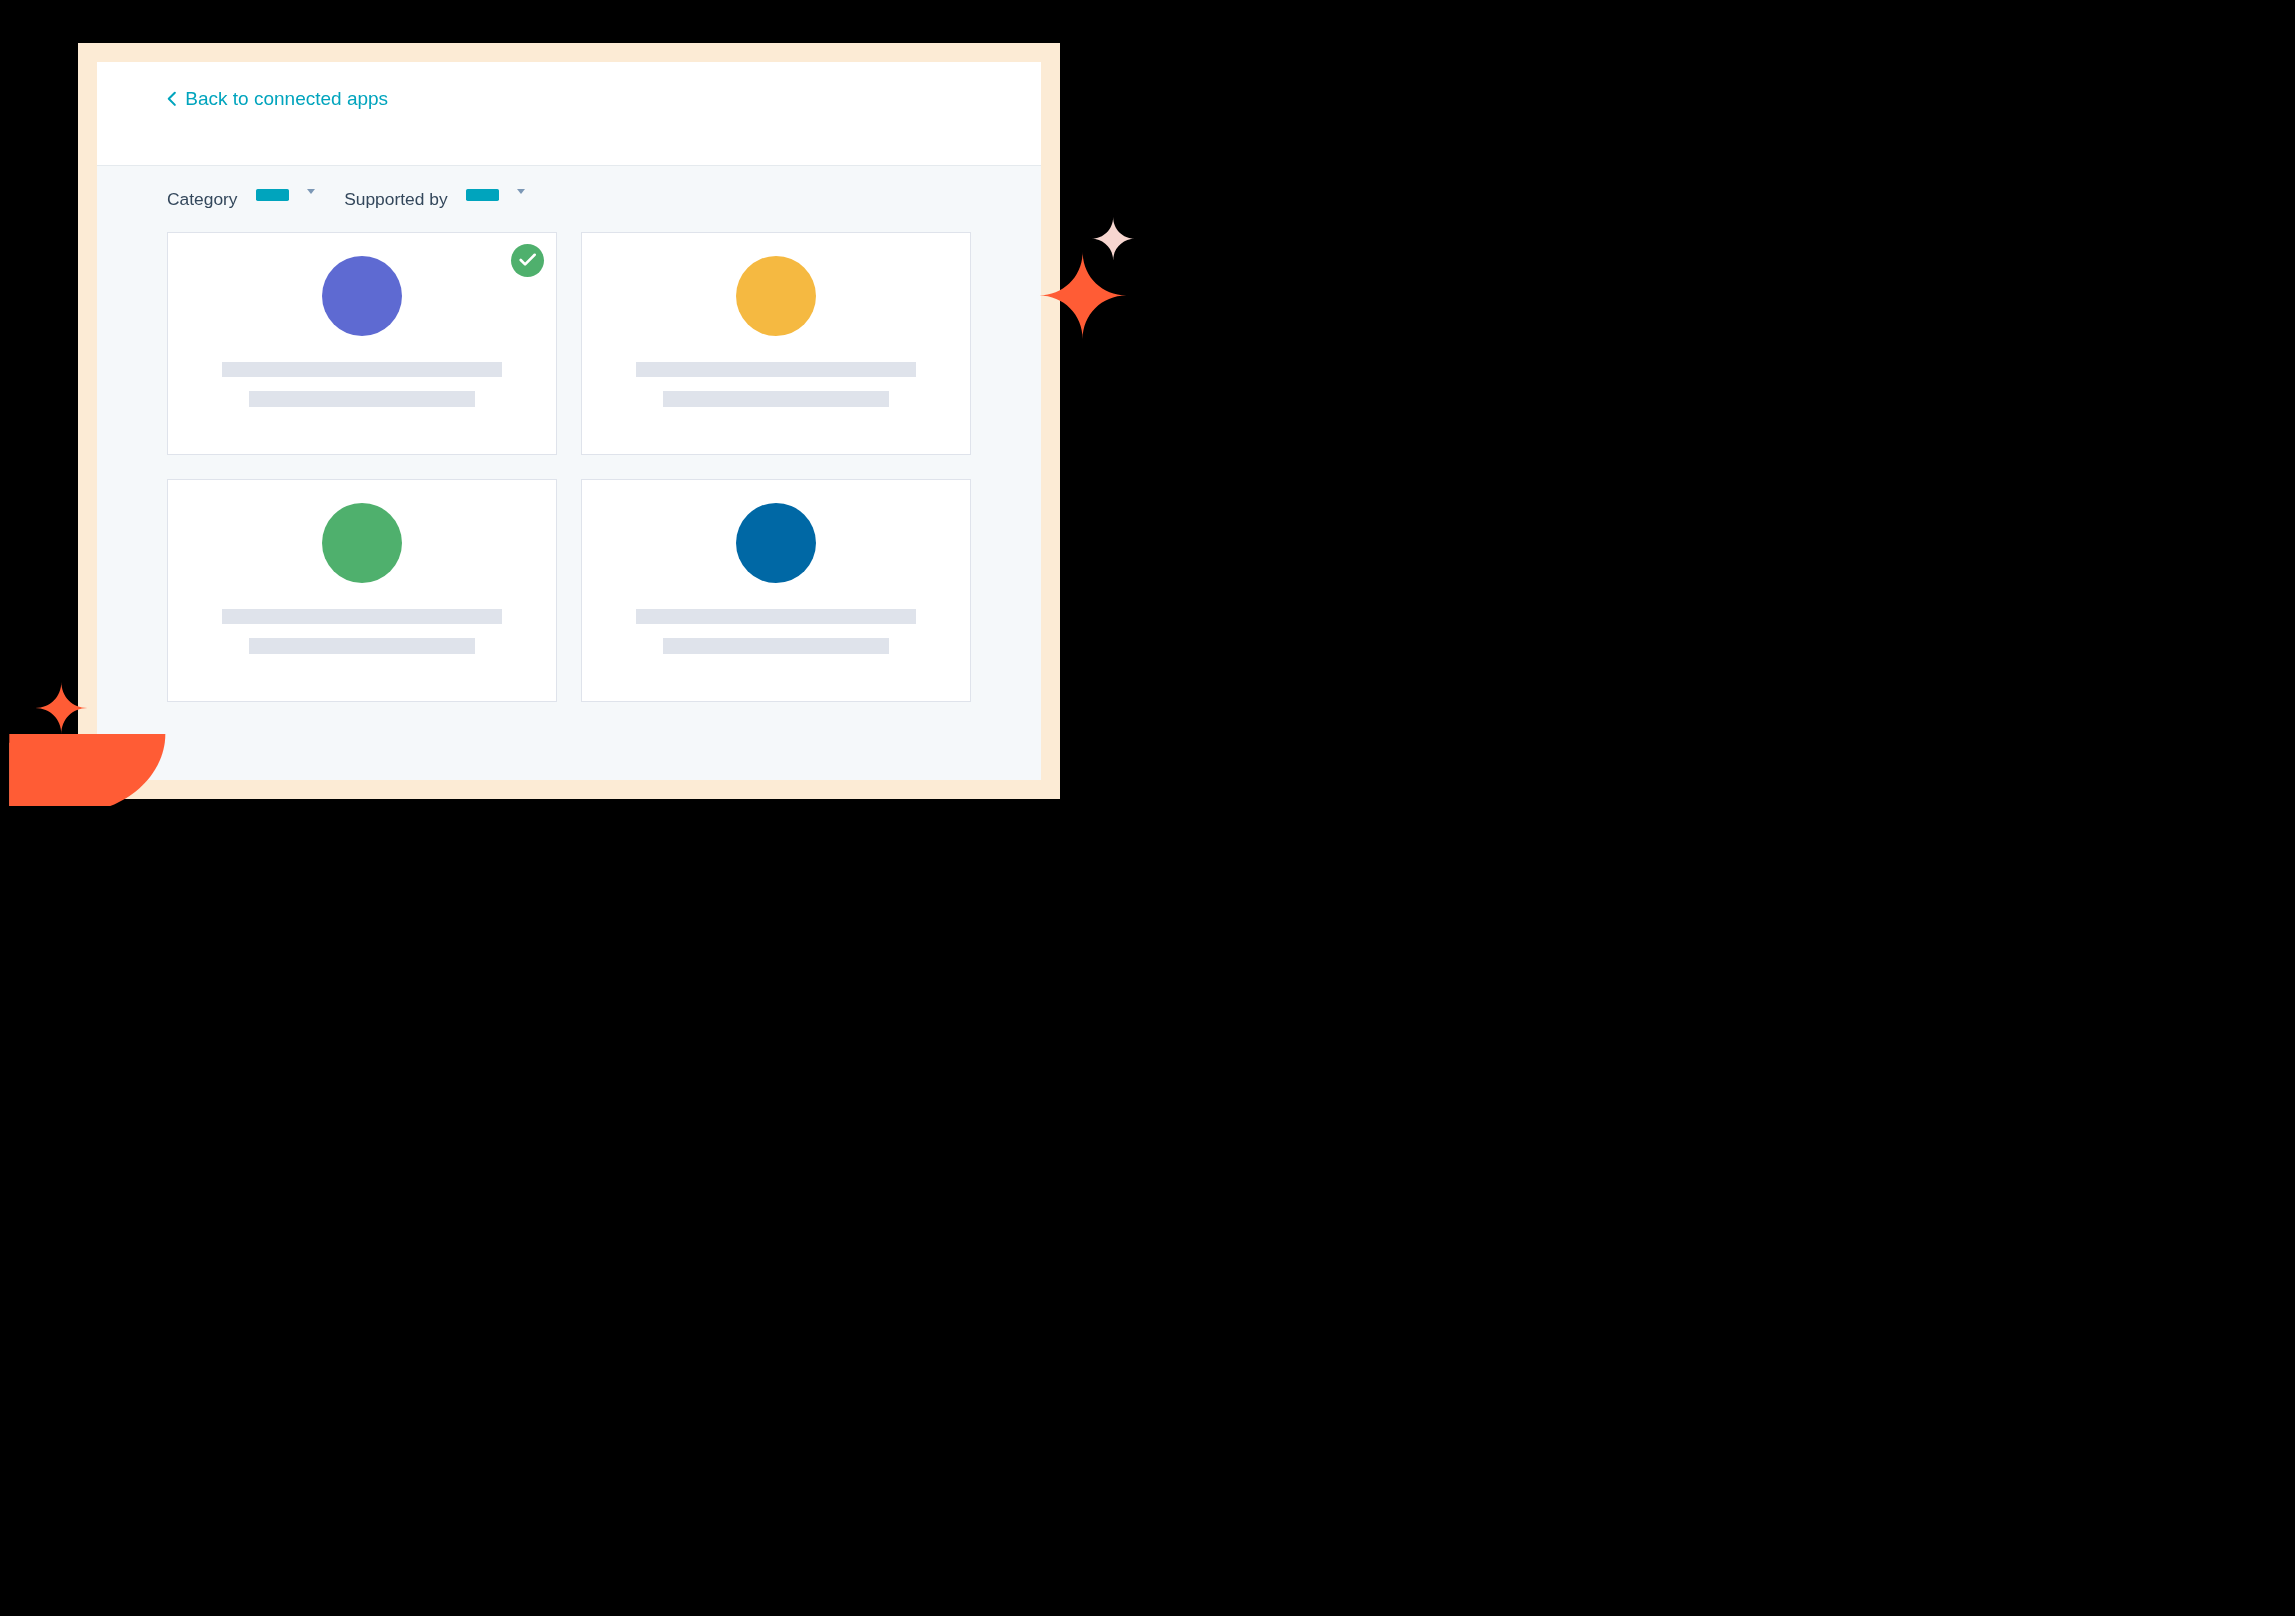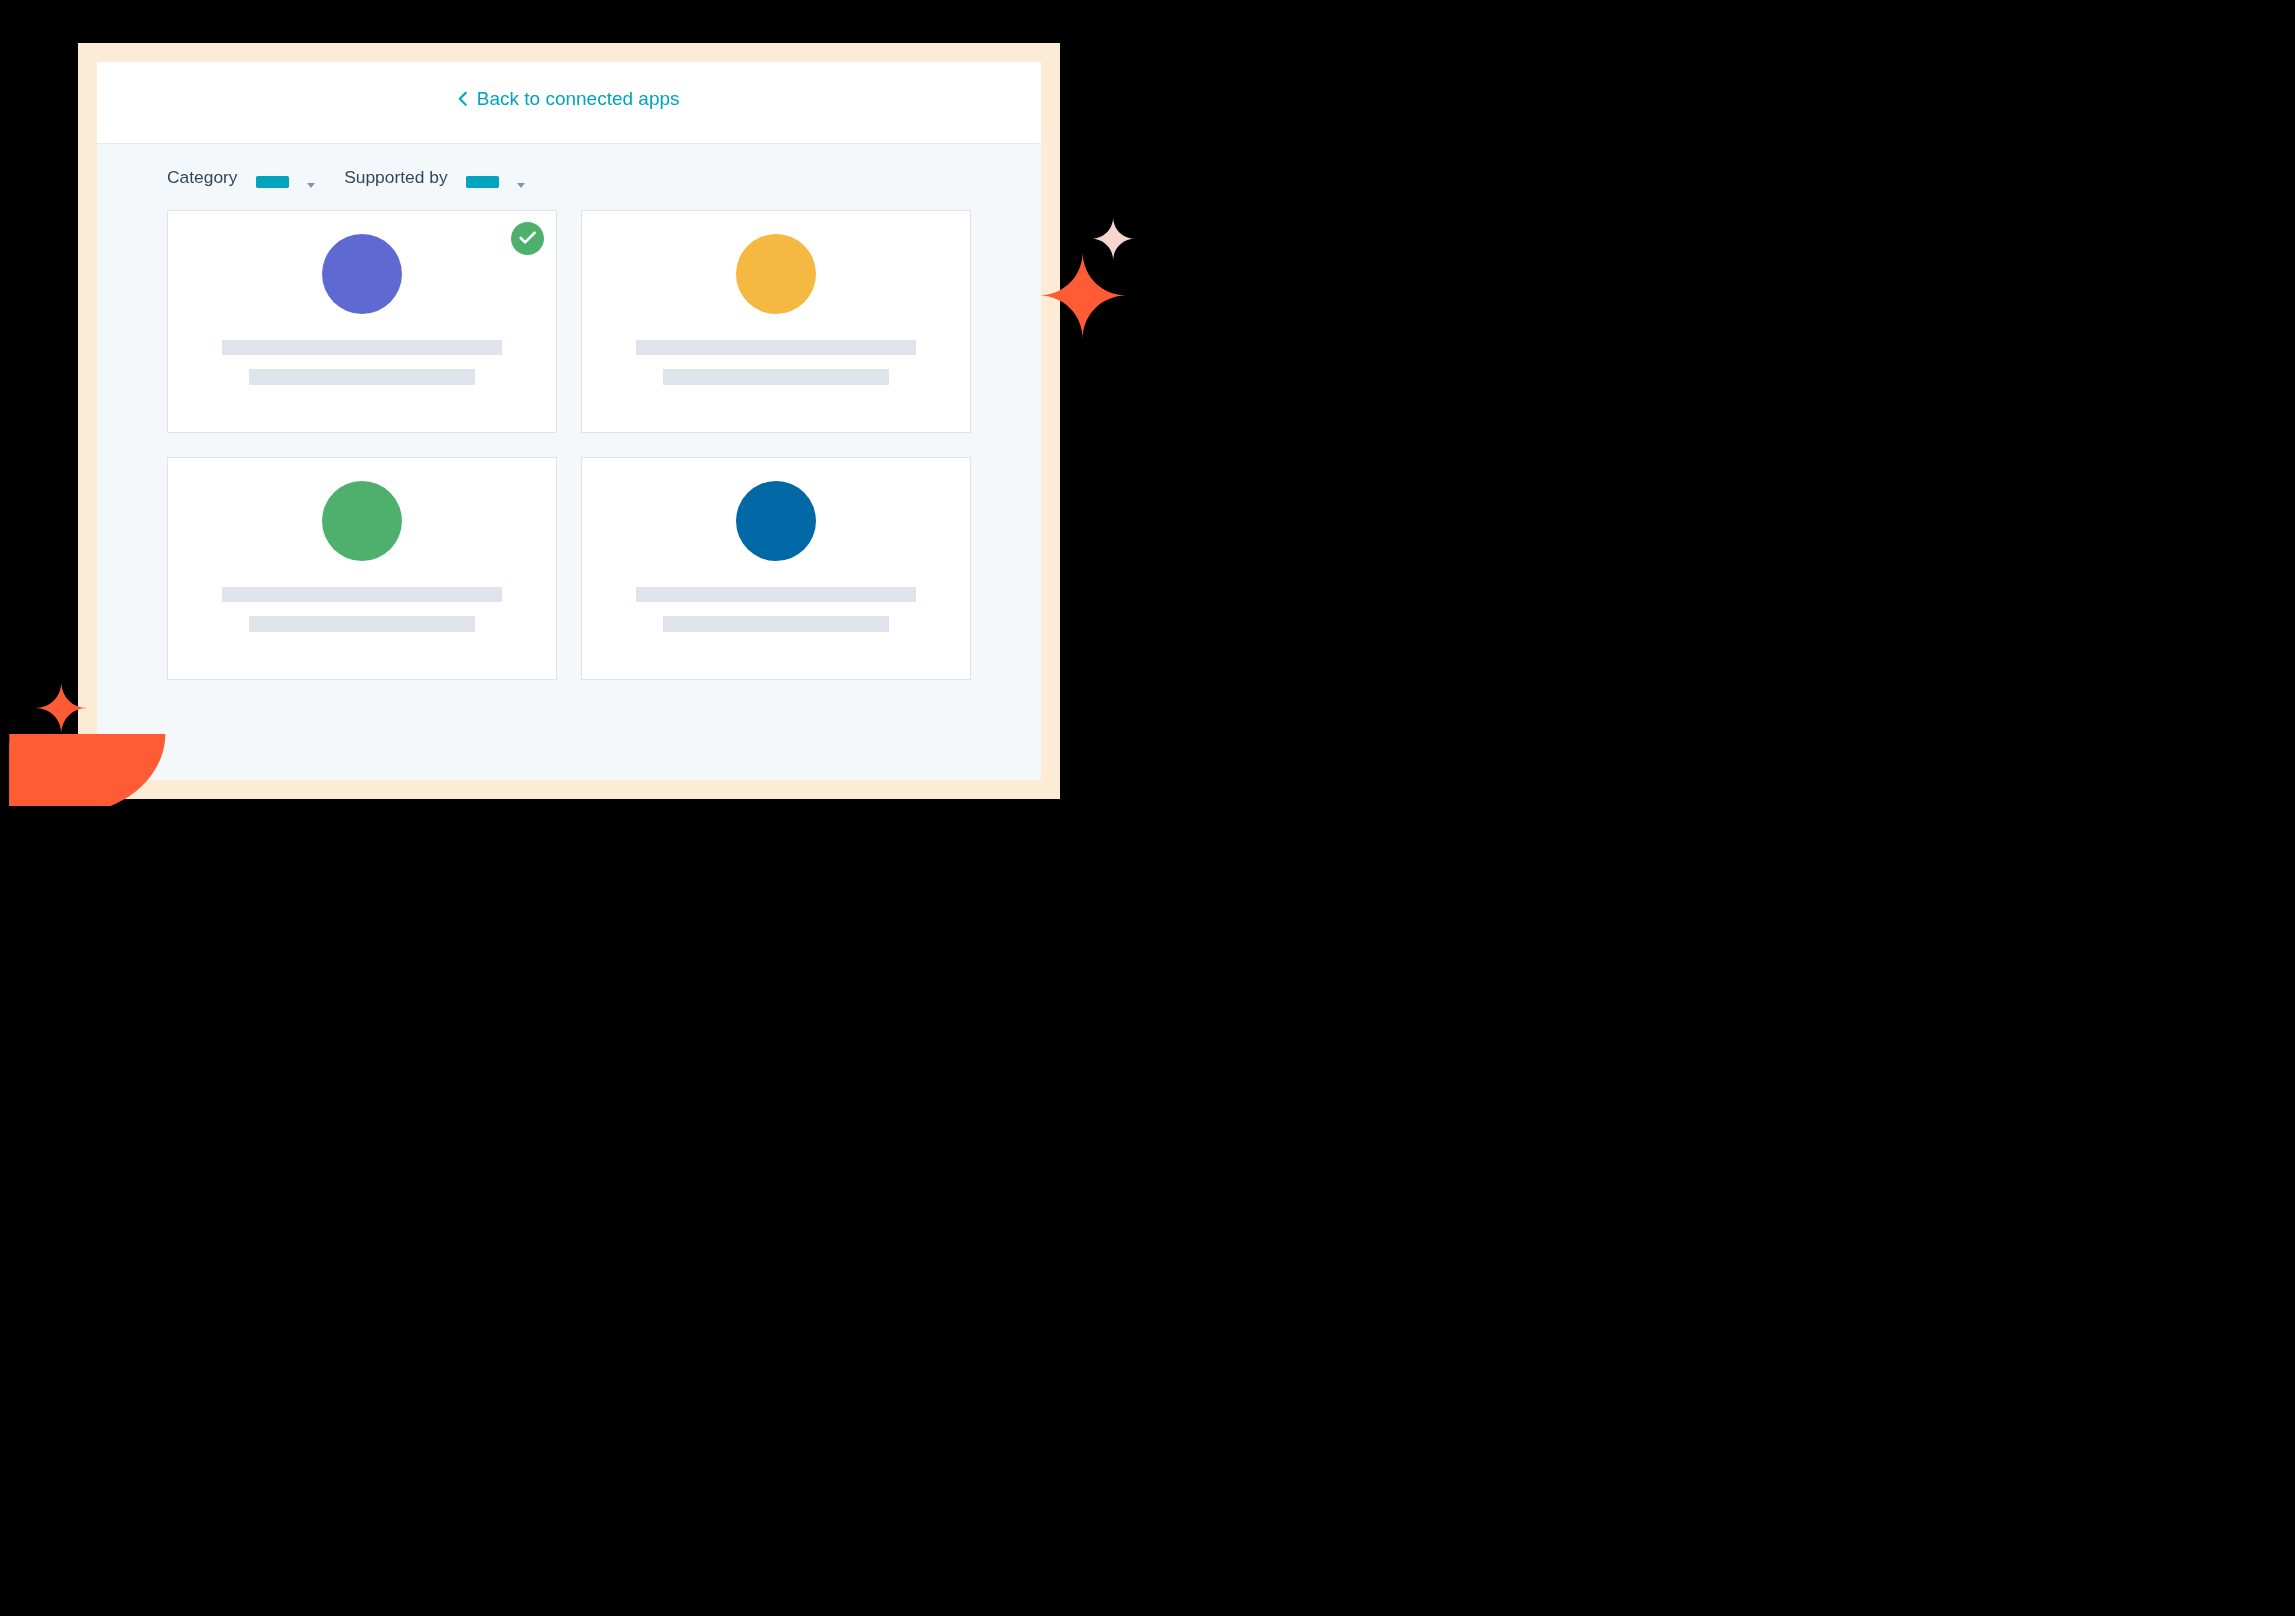--- a/index.html
+++ b/index.html
@@ -22,23 +22,22 @@
     overflow: hidden;
   }
   .panel {
     background: #F5F8FA;
     width: 100%;
     height: 100%;
     overflow: hidden;
   }
   .header {
     background: #fff;
-    padding: 26px 70px 21px 70px;
+    padding: 26px 70px 43px 70px;
     border-bottom: 0.9px solid #E5EAEE;
-    text-align: center;
   }
   .back-link {
     display: inline-flex;
     align-items: center;
     gap: 8.7px;
     color: #00A4BD;
     font-size: 19px;
     font-weight: 500;
     cursor: pointer;
     margin-bottom: 12px;
@@ -51,21 +50,21 @@
     letter-spacing: -0.4px;
   }
   .filter-bar {
     display: flex;
     gap: 29.6px;
     padding: 22.6px 70px 15.6px 70px;
     align-items: center;
   }
   .filter {
     display: inline-flex;
-    align-items: flex-end;
+    align-items: flex-start;
     gap: 18px;
     font-size: 17.4px;
     color: #33475B;
     font-weight: 400;
     cursor: pointer;
   }
   .filter .chip {
     width: 33px;
     height: 12px;
     background: #00A4BD;

